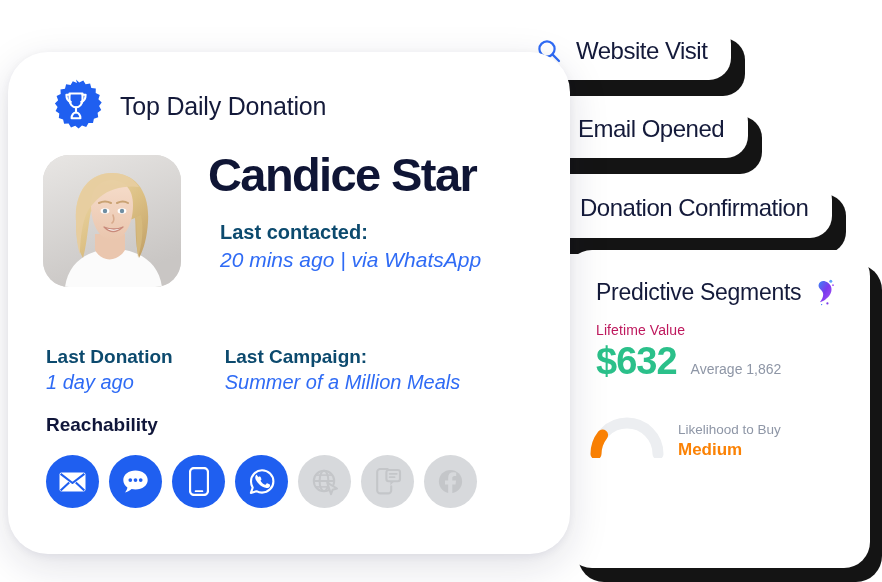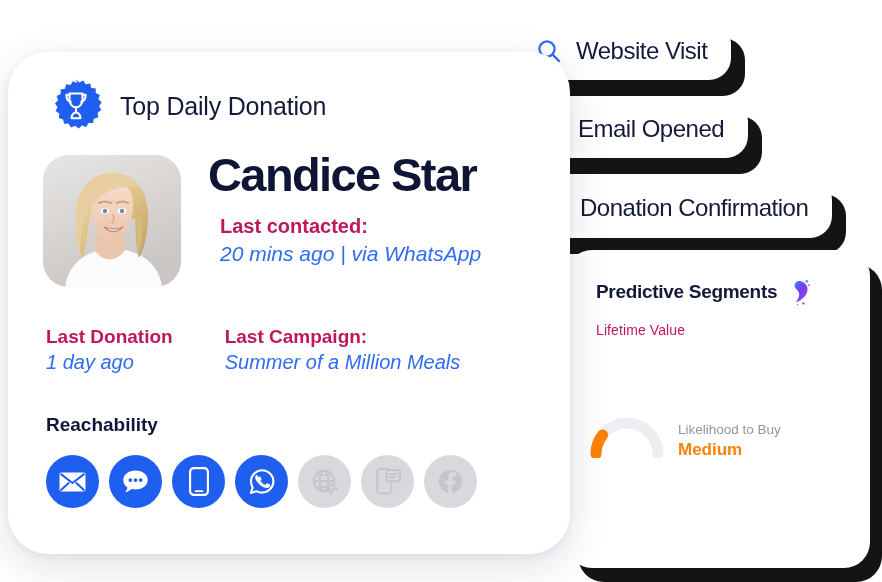--- a/index.html
+++ b/index.html
@@ -80,22 +80,23 @@
     margin: 0;
     white-space: nowrap;
   }
   #contact-block {
     margin-top: 14px;
     padding-left: 12px;
   }
   .lbl-dark {
     font-size: 20px;
     font-weight: 700;
-    color: #be185d;
+    color: #0c4a6e;
     line-height: 1.32;
+    margin-top: 20px;
   }
   .val-blue {
     font-size: 21px;
     font-weight: 400;
     font-style: italic;
     color: #2f6bf5;
     line-height: 1.32;
     white-space: nowrap;
   }
 
@@ -176,22 +177,22 @@
   }
   #segments-header {
     position: absolute;
     left: 30px;
     top: 28px;
     display: flex;
     align-items: center;
     gap: 10px;
   }
   #segments-title {
-    font-size: 19px;
-    font-weight: 700;
+    font-size: 23px;
+    font-weight: 400;
     color: #141a3a;
     letter-spacing: -0.3px;
   }
   #brand-mark { width: 24px; height: 28px; display: block; }
 
   #ltv-block { position: absolute; left: 30px; top: 72px; }
   #ltv-label {
     font-size: 14px;
     color: #be185d;
     font-weight: 400;
@@ -293,20 +294,24 @@
           <circle cx="19.8" cy="3.2" r="1.5" fill="#60a5fa"></circle>
           <circle cx="22.0" cy="7.2" r="0.9" fill="#a855f7"></circle>
           <circle cx="16.4" cy="25.4" r="1.1" fill="#7c3aed"></circle>
           <circle cx="10.6" cy="26.6" r="0.7" fill="#3b82f6"></circle>
         </svg>
       </span>
     </div>
 
     <div id="ltv-block">
       <div id="ltv-label">Lifetime Value</div>
+      <div id="ltv-row">
+        <span id="ltv-value">$632</span>
+        <span id="ltv-average">Average 1,862</span>
+      </div>
     </div>
 
     <div class="gauge-row" id="gauge-buy">
       <span>
         <svg class="gauge-svg" viewBox="0 0 78 46" fill="none">
           <path d="M8 42 A31 31 0 0 1 70 42" stroke="#eceef1" stroke-width="11" stroke-linecap="round" fill="none"></path>
           <path d="M8 42 A31 31 0 0 1 14.6 23.0" stroke="#fb8205" stroke-width="11" stroke-linecap="round" fill="none"></path>
         </svg>
       </span>
       <span class="gauge-text">

